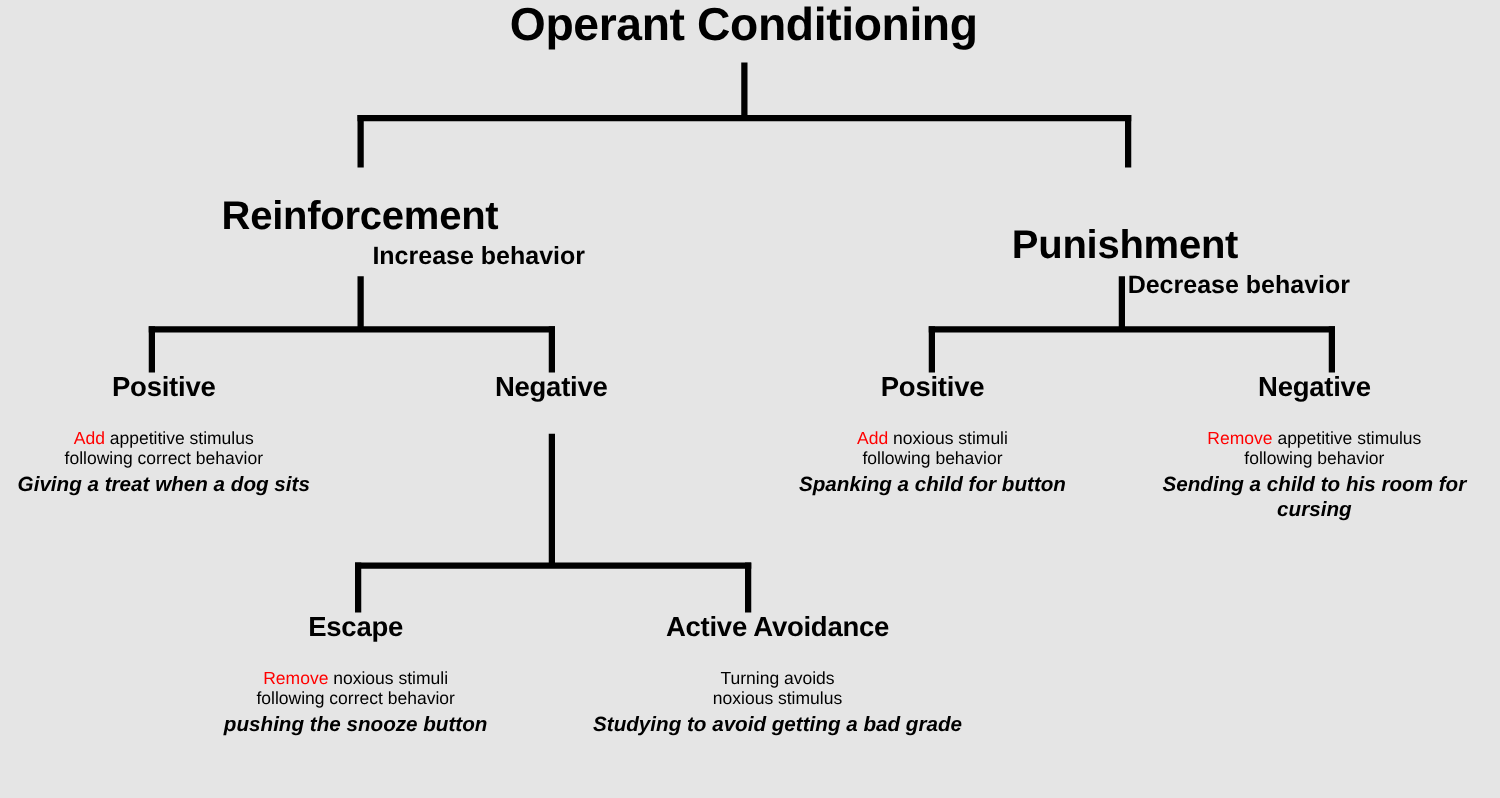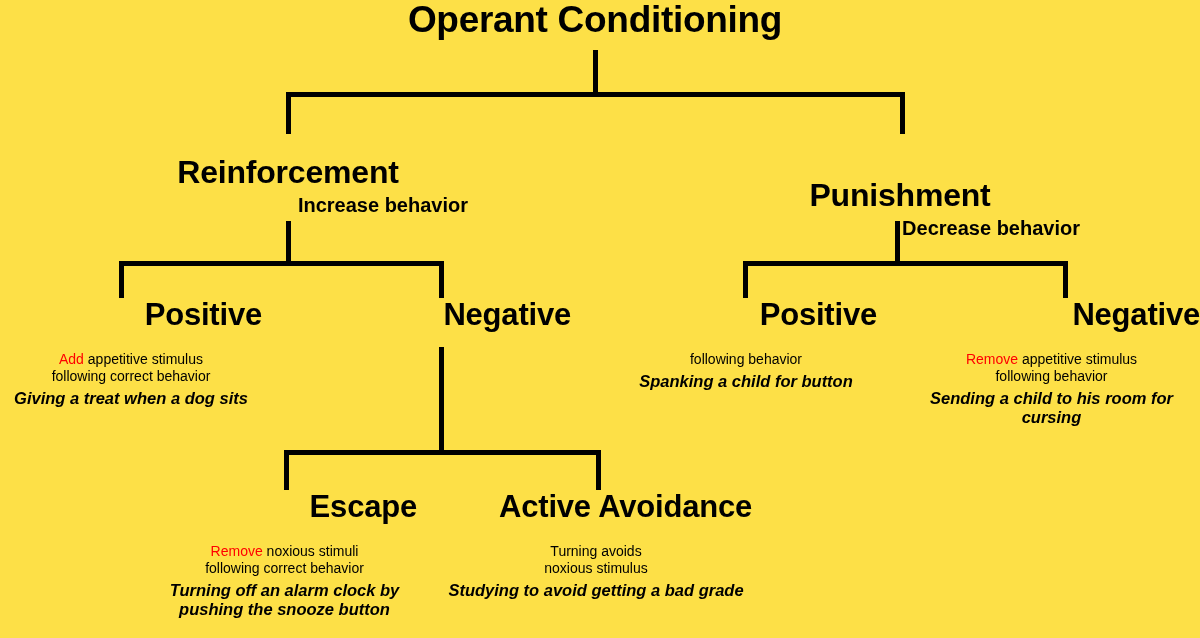--- a/index.html
+++ b/index.html
@@ -8,21 +8,21 @@
     background: #ffffff;
   }
   body {
     font-family: "Liberation Sans", sans-serif;
     color: #000000;
   }
   #canvas {
     position: relative;
     width: 1200px;
     height: 638px;
-    background: #fde047;
+    background: #e5e5e5;
     overflow: hidden;
   }
 
   
   .line {
     position: absolute;
     background: #000000;
   }
   .line.h { height: 5px; }
   .line.v { width: 5px; }
@@ -34,21 +34,21 @@
     line-height: 1.08;
   }
   .node .title {
     font-weight: bold;
     color: #000000;
     white-space: nowrap;
   }
 
   .t-root   { font-size: 37px; letter-spacing: -0.3px; }
   .t-major  { font-size: 32px; letter-spacing: -0.2px; }
-  .t-minor  { font-size: 31px; letter-spacing: -0.2px; text-align: right; }
+  .t-minor  { font-size: 22px; letter-spacing: -0.2px; }
 
   .sub {
     font-weight: bold;
     font-size: 20px;
     margin-top: 5px;
     white-space: nowrap;
     text-align: right;
   }
 
   .desc {
@@ -121,20 +121,23 @@
   </div>
 
   <div class="line v" style="left:439px; top:347px; height:106px;"></div>
   <div class="line h" style="left:284px; top:450px; width:317px;"></div>
   <div class="line v" style="left:284px; top:450px; height:40px;"></div>
   <div class="line v" style="left:596px; top:450px; height:40px;"></div>
 
   <div class="node" style="left:615px; top:298px; width:262px;">
     <div class="title t-minor">Positive</div>
     <div class="desc">
+      <div>
+        <span class="hl">Add</span><span> noxious stimuli</span>
+      </div>
       <div>following behavior</div>
     </div>
     <div class="example">
       <div>Spanking a child for button</div>
     </div>
   </div>
 
   <div class="node" style="left:903px; top:298px; width:297px;">
     <div class="title t-minor">Negative</div>
     <div class="desc">
@@ -150,26 +153,25 @@
 
   <div class="node" style="left:152px; top:490px; width:265px;">
     <div class="title t-minor">Escape</div>
     <div class="desc">
       <div>
         <span class="hl">Remove</span><span> noxious stimuli</span>
       </div>
       <div>following correct behavior</div>
     </div>
     <div class="example">
-      <div>Turning off an alarm clock by</div>
       <div>pushing the snooze button</div>
     </div>
   </div>
 
-  <div class="node" style="left:440px; top:490px; width:312px;">
+  <div class="node" style="left:466px; top:490px; width:312px;">
     <div class="title t-minor">Active Avoidance</div>
     <div class="desc">
       <div>
         <span class="hl"></span><span>Turning avoids</span>
       </div>
       <div>noxious stimulus</div>
     </div>
     <div class="example">
       <div>Studying to avoid getting a bad grade</div>
     </div>

